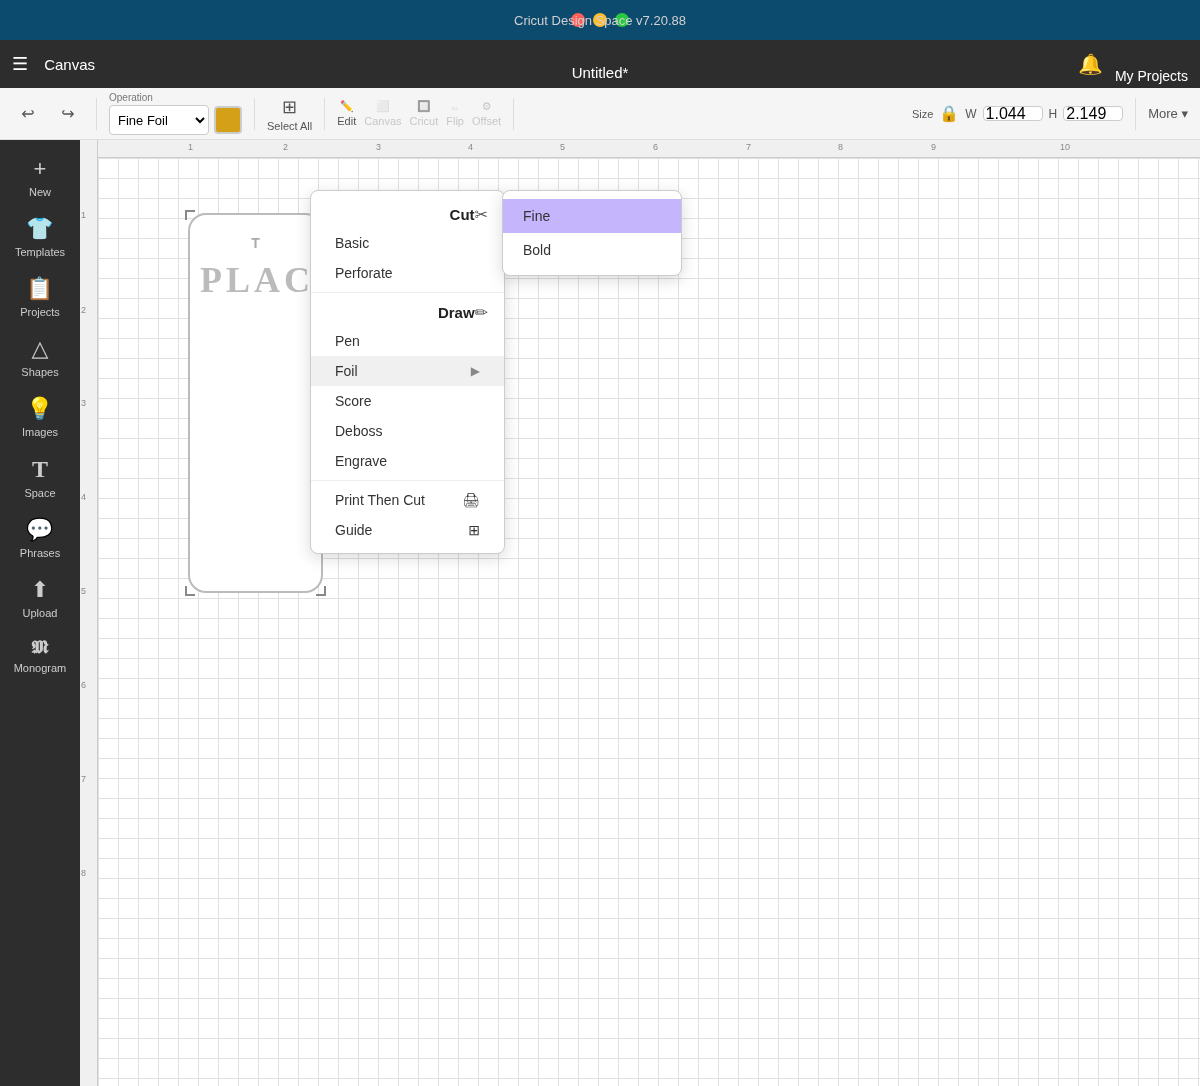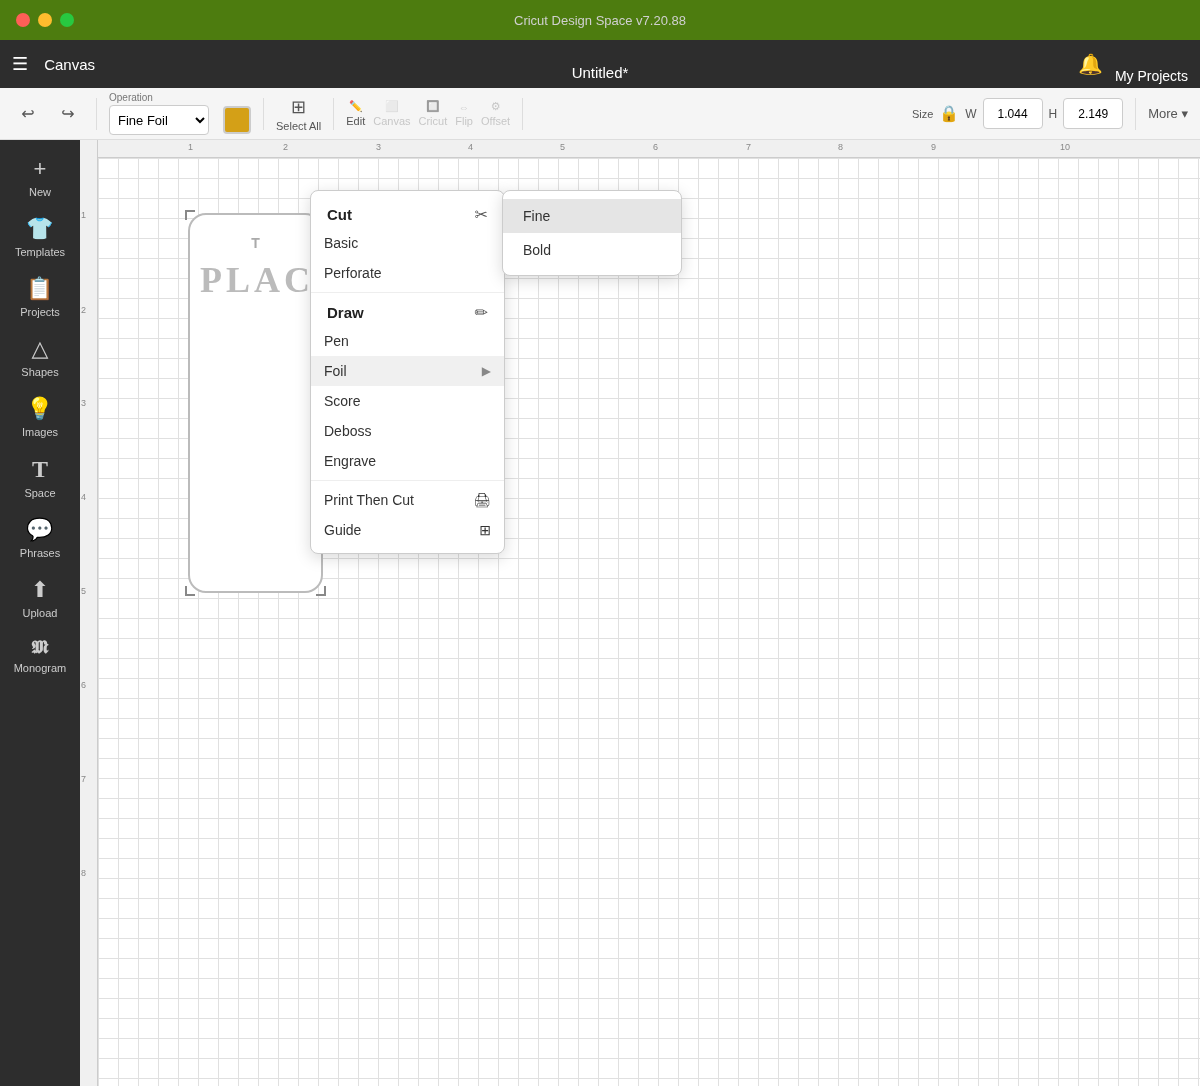--- a/index.html
+++ b/index.html
@@ -1,25 +1,26 @@
 <!DOCTYPE html>
 <html><head>
   <meta charset="utf-8">
   <style>
     * { margin: 0; padding: 0; box-sizing: border-box; }
     body { width: 1200px; height: 1086px; overflow: hidden; font-family: -apple-system, BlinkMacSystemFont, "Segoe UI", sans-serif; background: #f0f0f0; }
 
     
     .titlebar {
       height: 40px;
-      background: #4d7c0f;
+      background: #0c4a6e;
       display: flex;
       align-items: center;
       padding: 0 16px;
       position: relative;
+      justify-content: center;
     }
     .traffic-lights { display: flex; gap: 8px; align-items: center; }
     .traffic-light { width: 14px; height: 14px; border-radius: 50%; cursor: pointer; }
     .tl-red { background: #ff5f57; }
     .tl-yellow { background: #febc2e; }
     .tl-green { background: #28c840; }
     .app-title {
       position: absolute; left: 50%; transform: translateX(-50%);
       color: #d0d0d0; font-size: 13px; font-weight: 400;
     }
@@ -70,22 +71,22 @@
     .select-all-icon { font-size: 18px; }
 
     .toolbar-btn {
       display: flex; flex-direction: column; align-items: center; font-size: 11px; color: #999;
       background: none; border: none; cursor: pointer; gap: 2px; opacity: 0.5;
     }
     .toolbar-btn.active { color: #555; opacity: 1; }
 
     .size-section { display: flex; align-items: center; gap: 6px; margin-left: auto; }
     .size-input {
-      width: 60px; height: 31px; border: 1px solid #ccc; border-radius: 4px;
-      font-size: 12px; text-align: center; padding: 0 2px;
+      width: 60px; height: 15px; border: 1px solid #ccc; border-radius: 4px;
+      font-size: 16px; text-align: left; padding: 0 2px;
     }
     .more-btn { font-size: 13px; color: #555; cursor: pointer; white-space: nowrap; }
 
     
     .main { display: flex; height: calc(1086px - 40px - 48px - 52px); }
 
     
     .sidebar {
       width: 80px;
       background: #2d2d2d;
@@ -176,29 +177,28 @@
       background: white;
       border: 1px solid #ccc;
       border-radius: 8px;
       box-shadow: 0 4px 16px rgba(0,0,0,0.15);
       width: 195px;
       padding: 8px 0;
       z-index: 100;
     }
 
     .menu-section-header {
-      display: flex; align-items: center; justify-content: space-between;
+      display: flex; align-items: center; justify-content: flex-end;
       padding: 6px 16px 4px;
-      gap: 36px;
     }
     .menu-section-title { font-size: 15px; font-weight: 600; color: #222; }
     .menu-section-icon { font-size: 16px; color: #555; }
 
     .menu-item {
-      padding: 7px 13px;
+      padding: 7px 24px;
       font-size: 14px; color: #333;
       cursor: pointer;
       display: flex; align-items: center; justify-content: space-between;
     }
     .menu-item.active { background: #f0f0f0; }
 
     .menu-divider { height: 1px; background: #eee; margin: 4px 0; }
 
     .menu-item-arrow { color: #888; font-size: 12px; }
 
@@ -212,21 +212,21 @@
       box-shadow: 0 4px 16px rgba(0,0,0,0.15);
       width: 180px;
       padding: 8px 0;
       z-index: 101;
     }
     .submenu-item {
       padding: 9px 20px;
       font-size: 14px; color: #333;
       cursor: pointer;
     }
-    .submenu-item.highlighted { background: #e5e5e5; font-weight: 500; }
+    .submenu-item.highlighted { background: #c4b5fd; font-weight: 500; }
 
     .operation-wrapper {
       display: flex; flex-direction: column; align-items: flex-start;
     }
   </style>
 </head>
 <body>
 
 <div class="titlebar">
   <div class="traffic-lights">
@@ -248,21 +248,21 @@
 </div>
 
 <div class="toolbar">
   <button class="undo-btn">↩</button>
   <button class="redo-btn">↪</button>
 
   <div class="toolbar-divider"></div>
 
   <div class="operation-wrapper">
     <span style="font-size:10px;color:#777;margin-bottom:2px;">Operation</span>
-    <div style="display:flex;align-items:center;gap:14px;">
+    <div style="display:flex;align-items:center;gap:5px;">
       <select class="operation-select">
         <option>Fine Foil</option>
       </select>
       <div class="color-swatch"></div>
     </div>
   </div>
 
   <div class="toolbar-divider"></div>
 
   <button class="select-all-btn">

